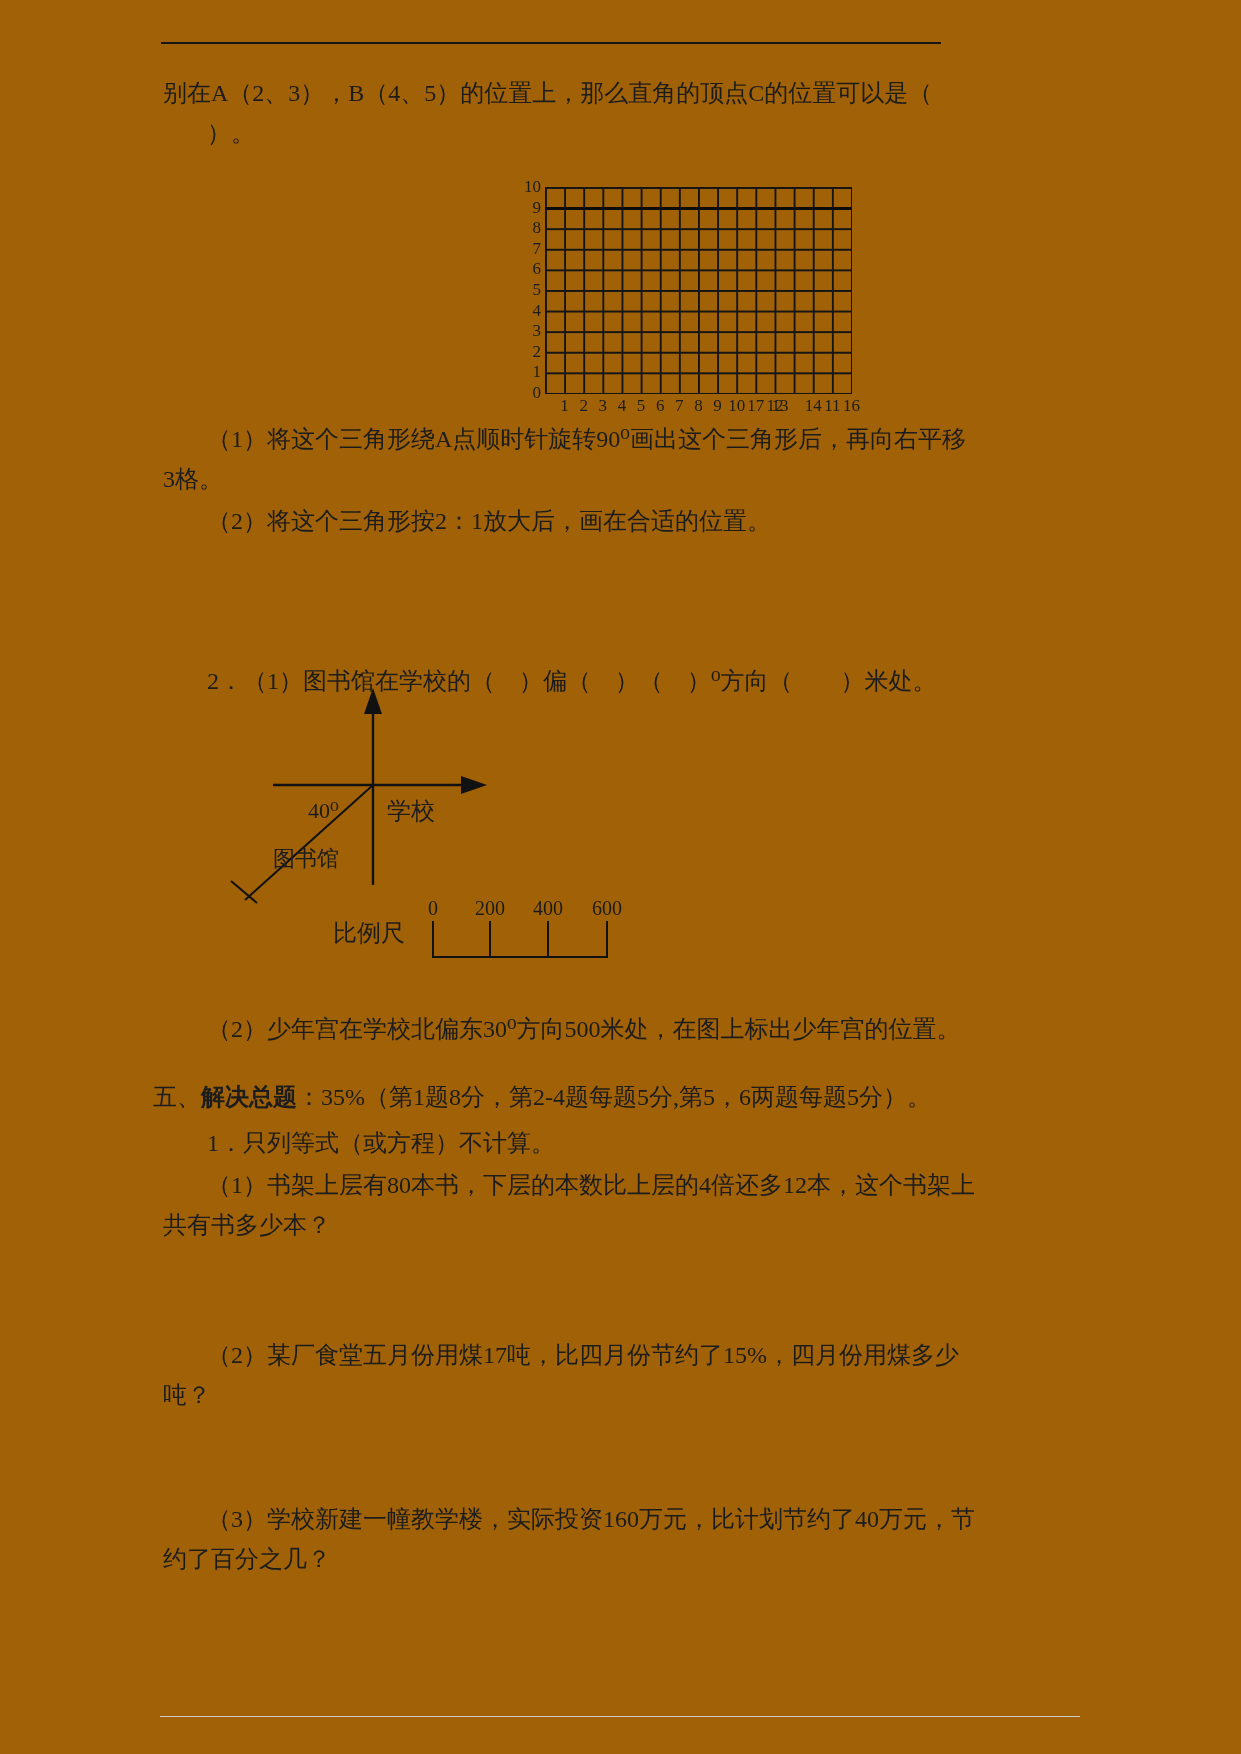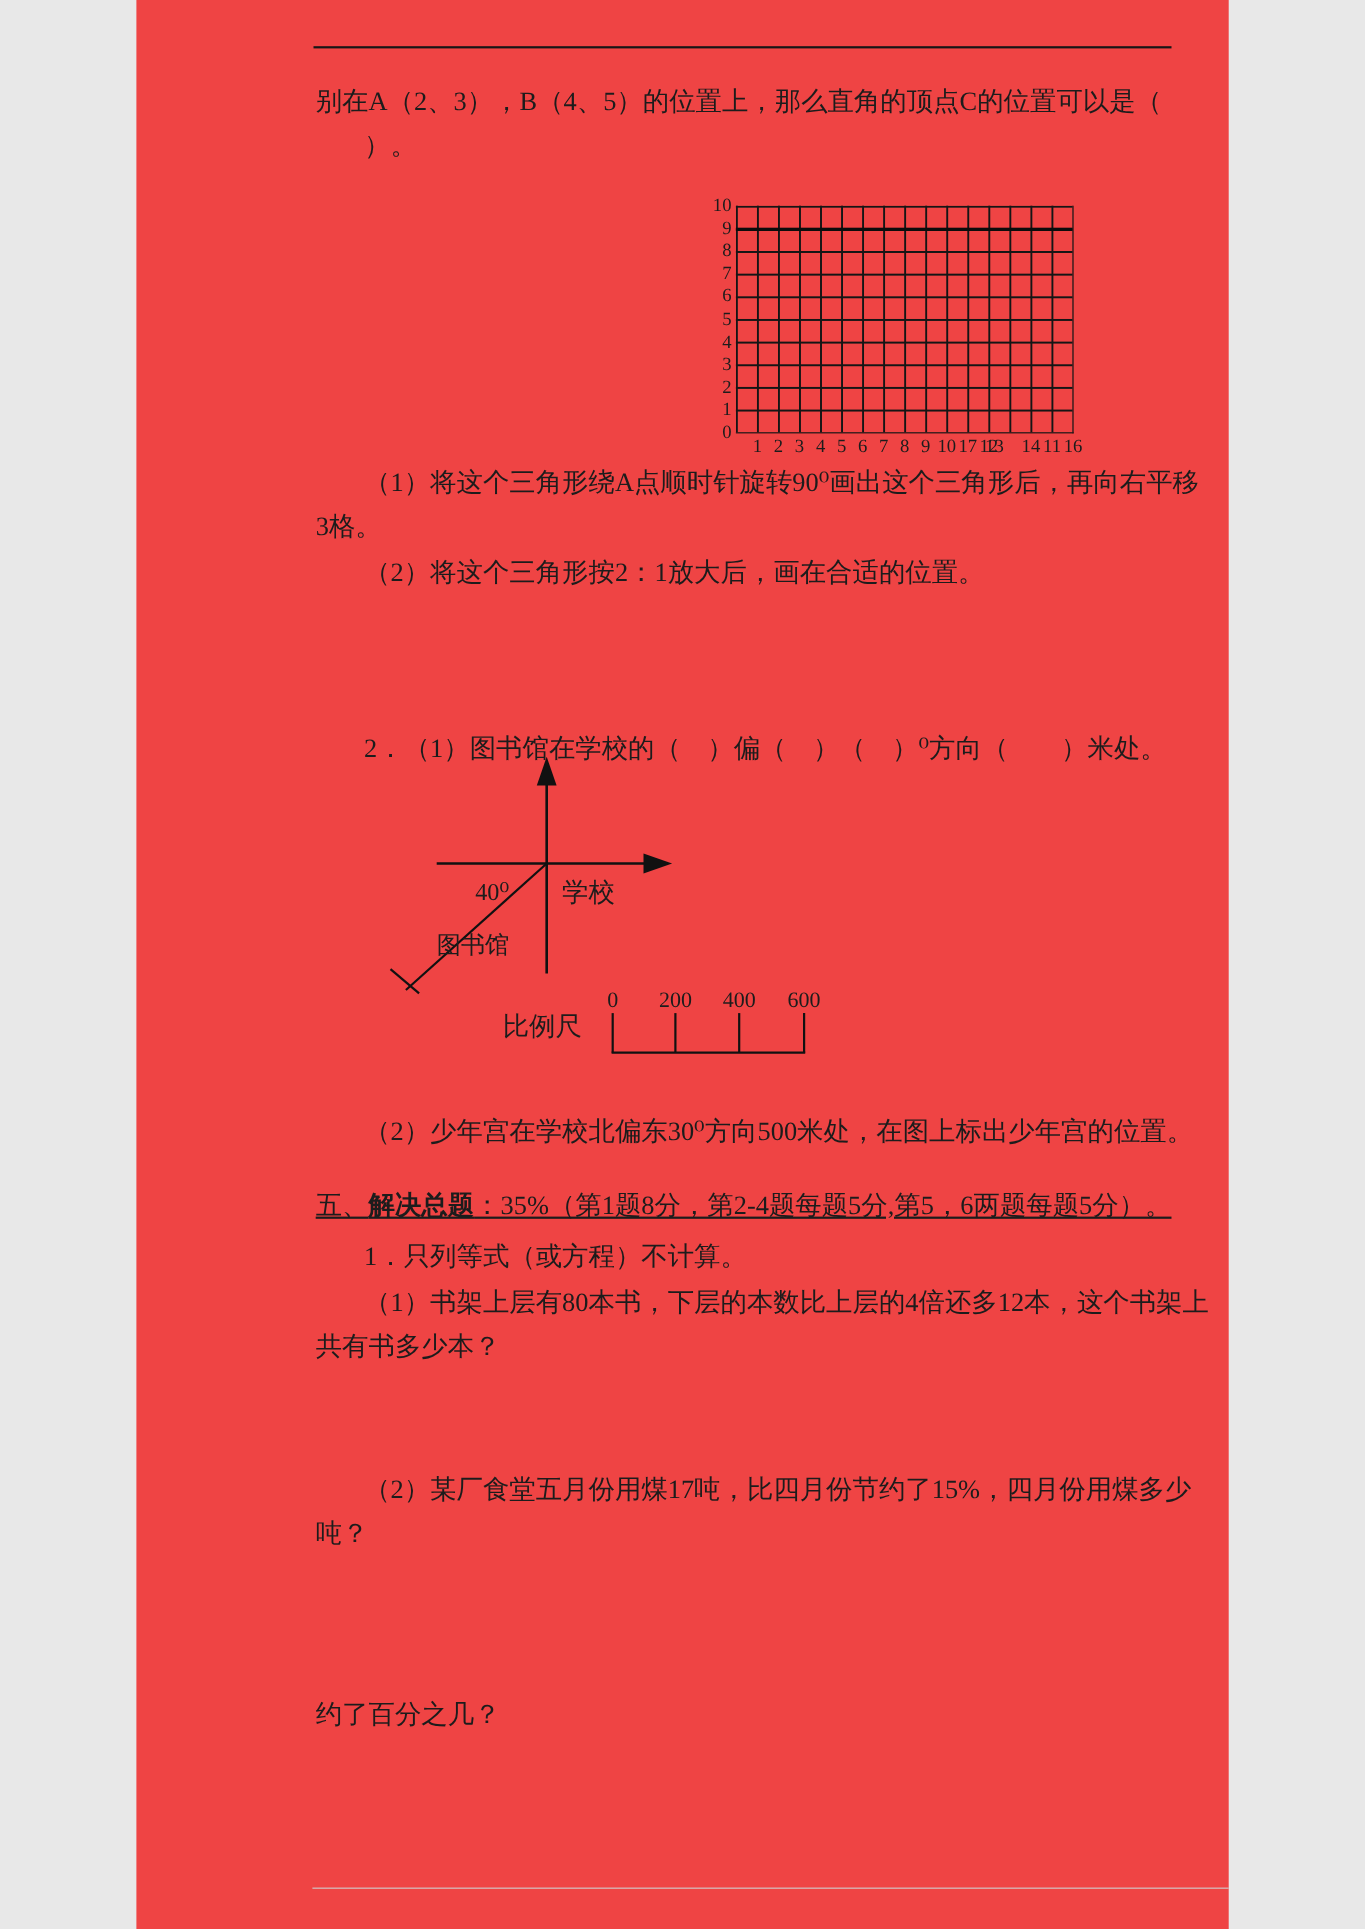--- a/index.html
+++ b/index.html
@@ -1,21 +1,21 @@
 <!DOCTYPE html>
 <html><head>
 <meta charset="utf-8">
 <style>
   html,body{margin:0;padding:0;}
   body{background:#e8e8e8;}
   .page{
     position:relative;
-    width:993px;height:1754px;
+    width:1241px;height:1754px;
     margin:0 auto;
-    background:#ef4444;
+    background:#a16207;
     font-family:"Liberation Serif","DejaVu Serif",serif;
     color:#1c1c1c;
     overflow:hidden;
   }
   .abs{position:absolute;white-space:nowrap;}
   .rule{position:absolute;background:#161616;}
   .bodytext{font-size:24px;line-height:30px;}
   .boldseg{font-weight:bold;font-family:"Liberation Sans","DejaVu Sans",sans-serif;}
   
   .grid{
@@ -109,29 +109,30 @@
     <text x="412" y="287" font-size="20" text-anchor="middle">600</text>
     <line x1="238" y1="293" x2="238" y2="329" stroke="#111" stroke-width="2"></line>
     <line x1="295" y1="293" x2="295" y2="329" stroke="#111" stroke-width="2"></line>
     <line x1="353" y1="293" x2="353" y2="329" stroke="#111" stroke-width="2"></line>
     <line x1="412" y1="293" x2="412" y2="329" stroke="#111" stroke-width="2"></line>
     <line x1="237" y1="329" x2="413" y2="329" stroke="#111" stroke-width="2"></line>
   </svg>
 
   <div class="abs bodytext" style="left:207px;top:1014px;">（2）少年宫在学校北偏东30⁰方向500米处，在图上标出少年宫的位置。</div>
 
-  <div class="abs bodytext" style="left:163px;top:1082px;text-decoration:underline;">
+  <div class="abs bodytext" style="left:153px;top:1082px;">
     <span>五、</span><span class="boldseg">解决总题</span><span>：35%（第1题8分，第2-4题每题5分,第5，6两题每题5分）。</span>
   </div>
 
   <div class="abs bodytext" style="left:207px;top:1128px;">1．只列等式（或方程）不计算。</div>
 
   <div class="abs bodytext" style="left:207px;top:1170px;">（1）书架上层有80本书，下层的本数比上层的4倍还多12本，这个书架上</div>
   <div class="abs bodytext" style="left:163px;top:1210px;">共有书多少本？</div>
 
   <div class="abs bodytext" style="left:207px;top:1340px;">（2）某厂食堂五月份用煤17吨，比四月份节约了15%，四月份用煤多少</div>
   <div class="abs bodytext" style="left:163px;top:1380px;">吨？</div>
 
+  <div class="abs bodytext" style="left:207px;top:1504px;">（3）学校新建一幢教学楼，实际投资160万元，比计划节约了40万元，节</div>
   <div class="abs bodytext" style="left:163px;top:1544px;">约了百分之几？</div>
 
   <div class="rule" style="left:160px;top:1716px;width:920px;height:1px;background:#cfcfcf;"></div>
 
 </div>
 
 </body></html>

